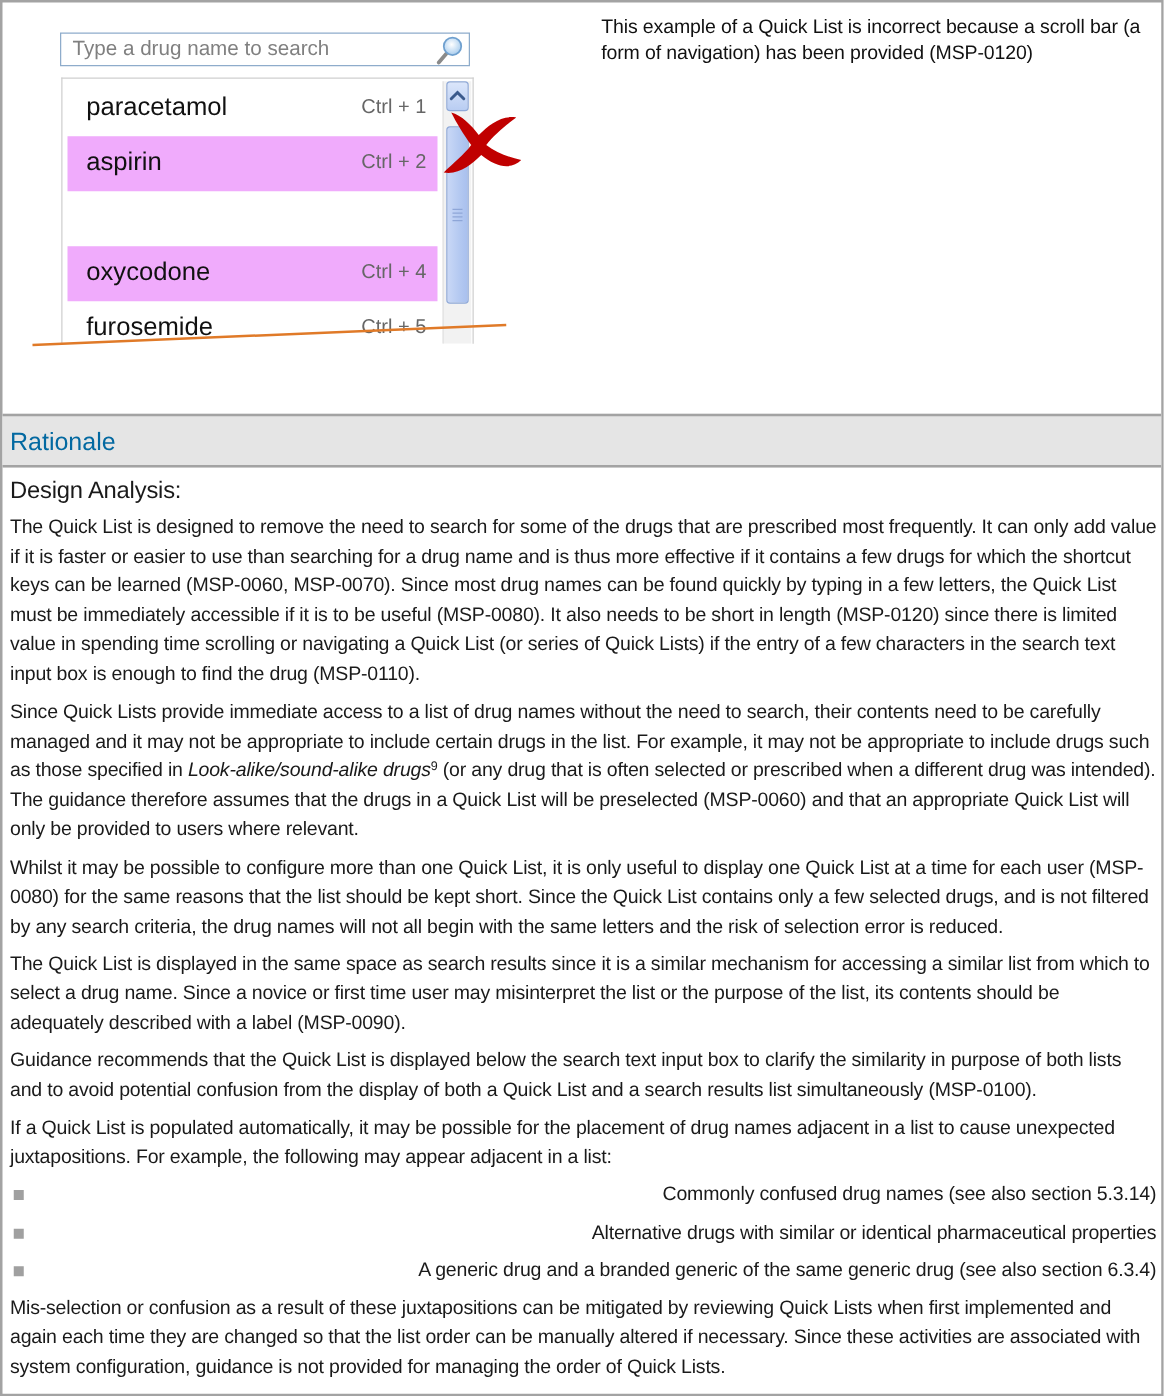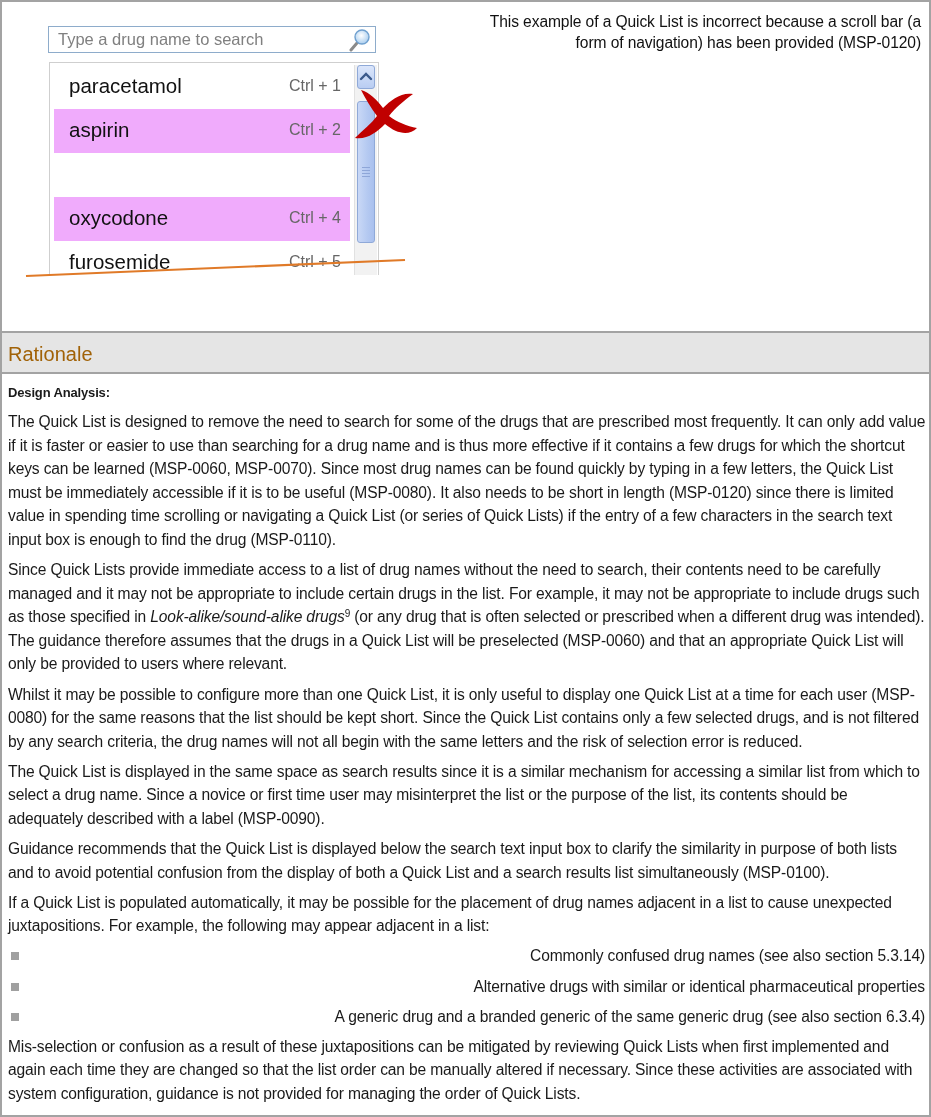--- a/index.html
+++ b/index.html
@@ -4,21 +4,21 @@
 <style>
   html, body { margin: 0; padding: 0; background: #fff; }
   body { width: 931px; height: 1117px; position: relative; overflow: hidden;
          font-family: "Liberation Sans", sans-serif; color: #111; }
   .frame { position: absolute; left: 0; top: 0; width: 927px; height: 1113px;
            border: 2px solid #a3a3a3; background: #fff; }
   
   .top { position: absolute; left: 0; top: 0; width: 927px; height: 329px; }
   .example { position: absolute; left: 0; top: 0; width: 470px; height: 329px; }
   .caption { position: absolute; left: 479px; top: 9px; width: 440px;
-             font-size: 15.6px; line-height: 21px; color: #111; letter-spacing: -0.1px; text-align: right; }
+             font-size: 15.6px; line-height: 21px; color: #111; letter-spacing: -0.1px; }
   .search { position: absolute; left: 46px; top: 24px; width: 328px; height: 27px;
             border: 1px solid #8eaccb; background: #fff; box-sizing: border-box; }
   .search input { position: absolute; left: 0; top: 0; width: 290px; height: 25px;
                   border: none; outline: none; background: transparent;
                   font-family: "Liberation Sans", sans-serif; font-size: 16.5px;
                   color: #be185d; padding: 0 0 0 9px; }
   .search input::placeholder { color: #808080; }
   .mag { position: absolute; right: 3px; top: 1px; width: 24px; height: 24px; }
   .list { position: absolute; left: 47px; top: 60px; width: 328px; height: 212px;
           border: 1px solid #cfcfcf; border-bottom: none; overflow: hidden; background: #fff; }
@@ -34,24 +34,24 @@
   .sb-thumb { position: absolute; left: 2px; top: 36px; width: 18px; height: 142px;
               background: linear-gradient(90deg, #c9d8f6, #b4c9f1 60%, #a9c0ee); border: 1px solid #8fa9d8;
               border-radius: 3px; box-sizing: border-box; }
   .grip { position: absolute; left: 4px; width: 8px; height: 1px; background: #8ea6d8; }
   .redx { position: absolute; left: 349px; top: 84px; width: 68px; height: 56px; }
   .strike { position: absolute; left: 0; top: 0; width: 470px; height: 329px; pointer-events: none; }
   
   .rationale-head { position: absolute; left: 0; top: 329px; width: 927px; height: 43px;
                     background: #e5e5e5; border-top: 2px solid #a3a3a3; border-bottom: 2px solid #a3a3a3;
                     box-sizing: border-box; }
-  .rationale-head span { position: absolute; left: 6px; top: 10px; font-size: 20px; color: #a16207; }
+  .rationale-head span { position: absolute; left: 6px; top: 10px; font-size: 20px; color: #0369a1; }
   .body { position: absolute; left: 6px; top: 380px; width: 918px; font-size: 15.6px; line-height: 23.6px;
           color: #1a1a1a; letter-spacing: -0.15px; }
-  .body h4 { margin: 0 0 6px 0; font-size: 13px; font-weight: bold; line-height: 22px; }
+  .body h4 { margin: 0 0 6px 0; font-size: 19px; font-weight: normal; line-height: 22px; }
   .body p { margin: 0 0 6.5px 0; }
   .body ul { list-style: none; margin: 1px; padding: 0; text-align: right; }
   .body li { position: relative; padding-left: 25px; margin: 0 0 6.5px 0; }
   .body li .bullet { position: absolute; left: 2px; top: 8px; width: 8px; height: 8px; background: #a0a0a0; }
   sup { font-size: 10px; line-height: 0; vertical-align: 5px; }
 </style>
 </head>
 <body>
 
 <div class="frame">

